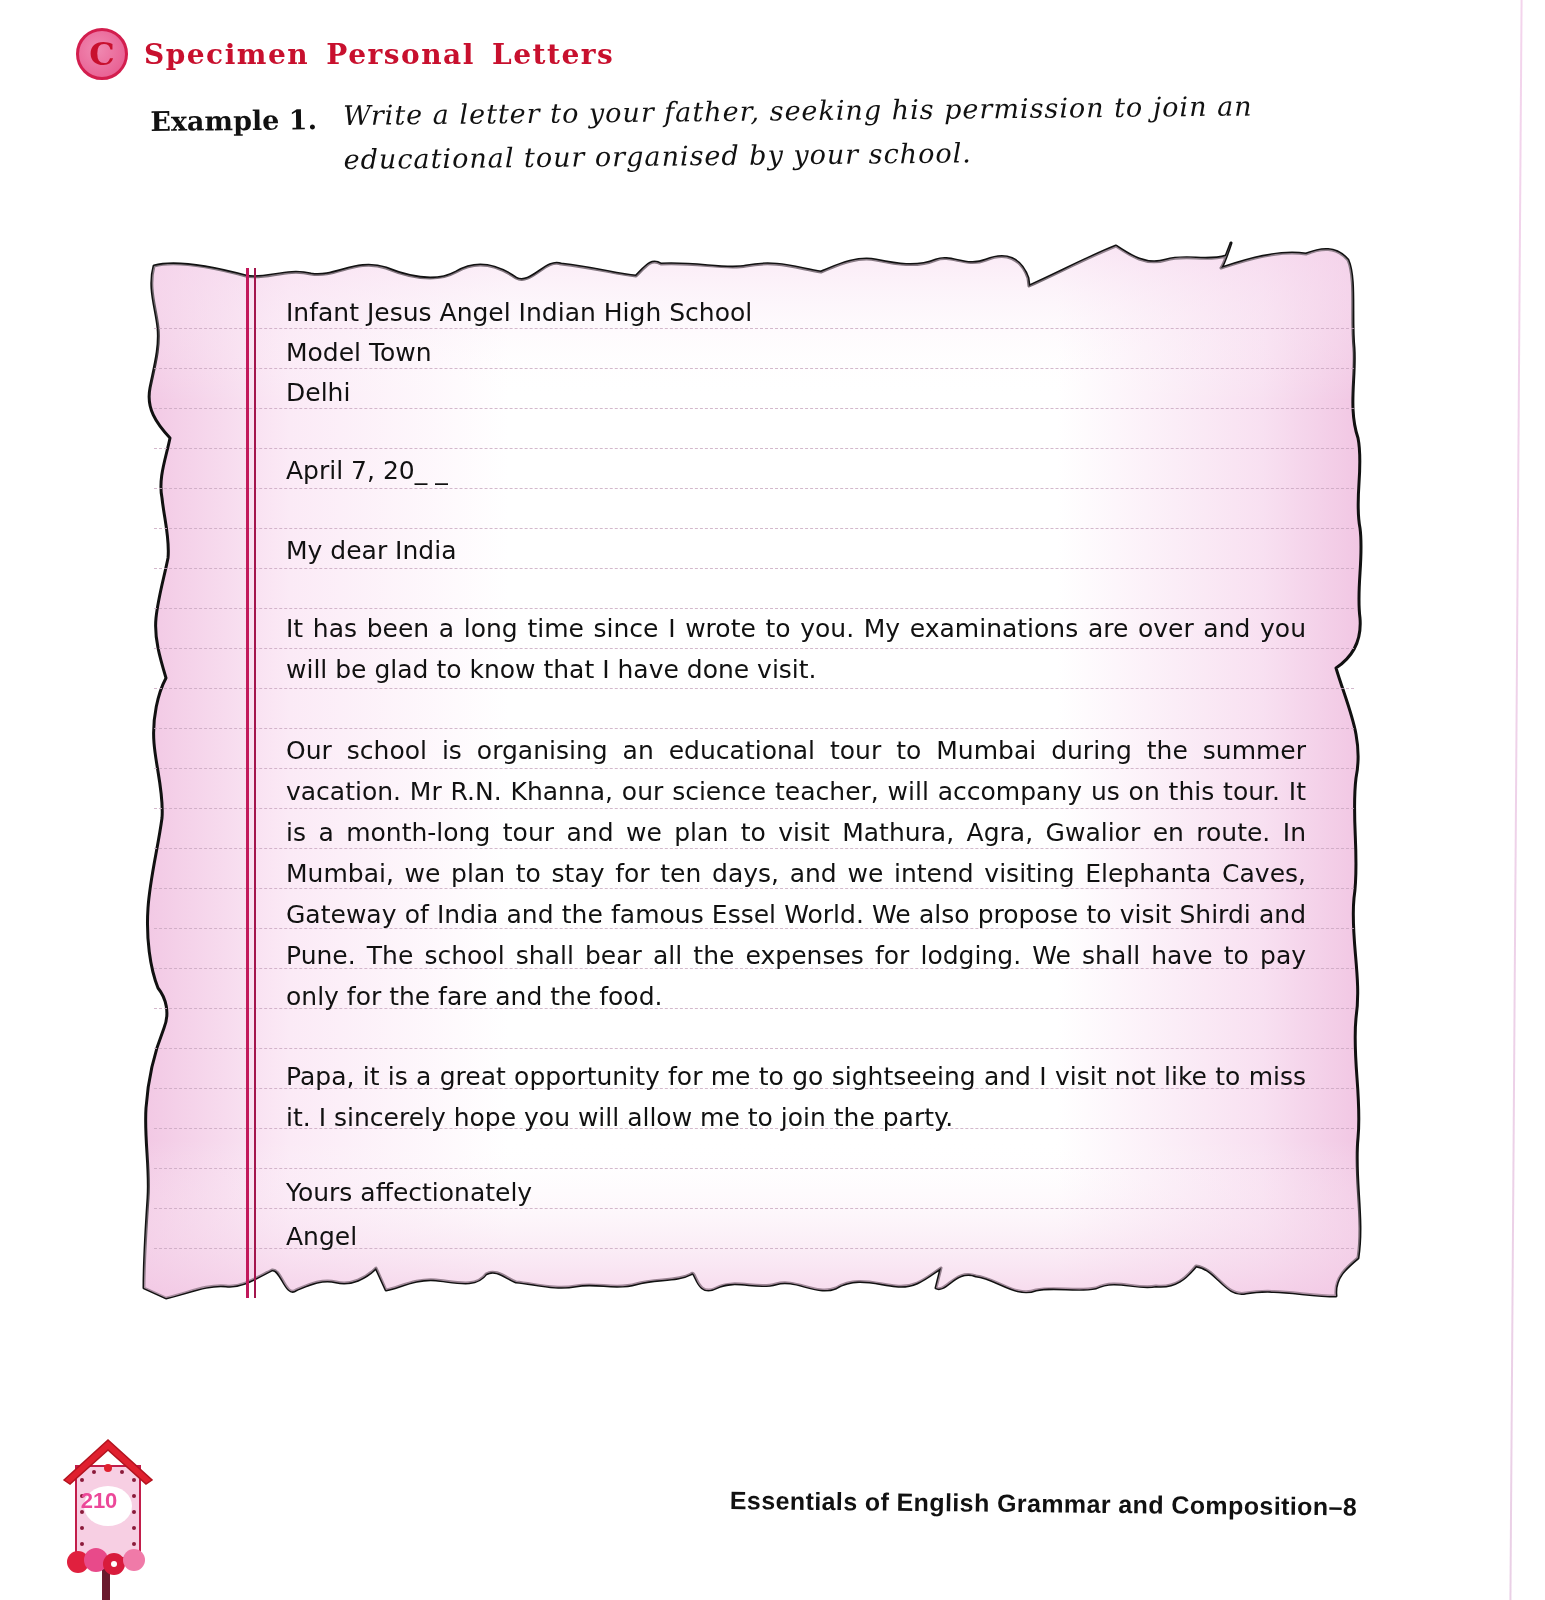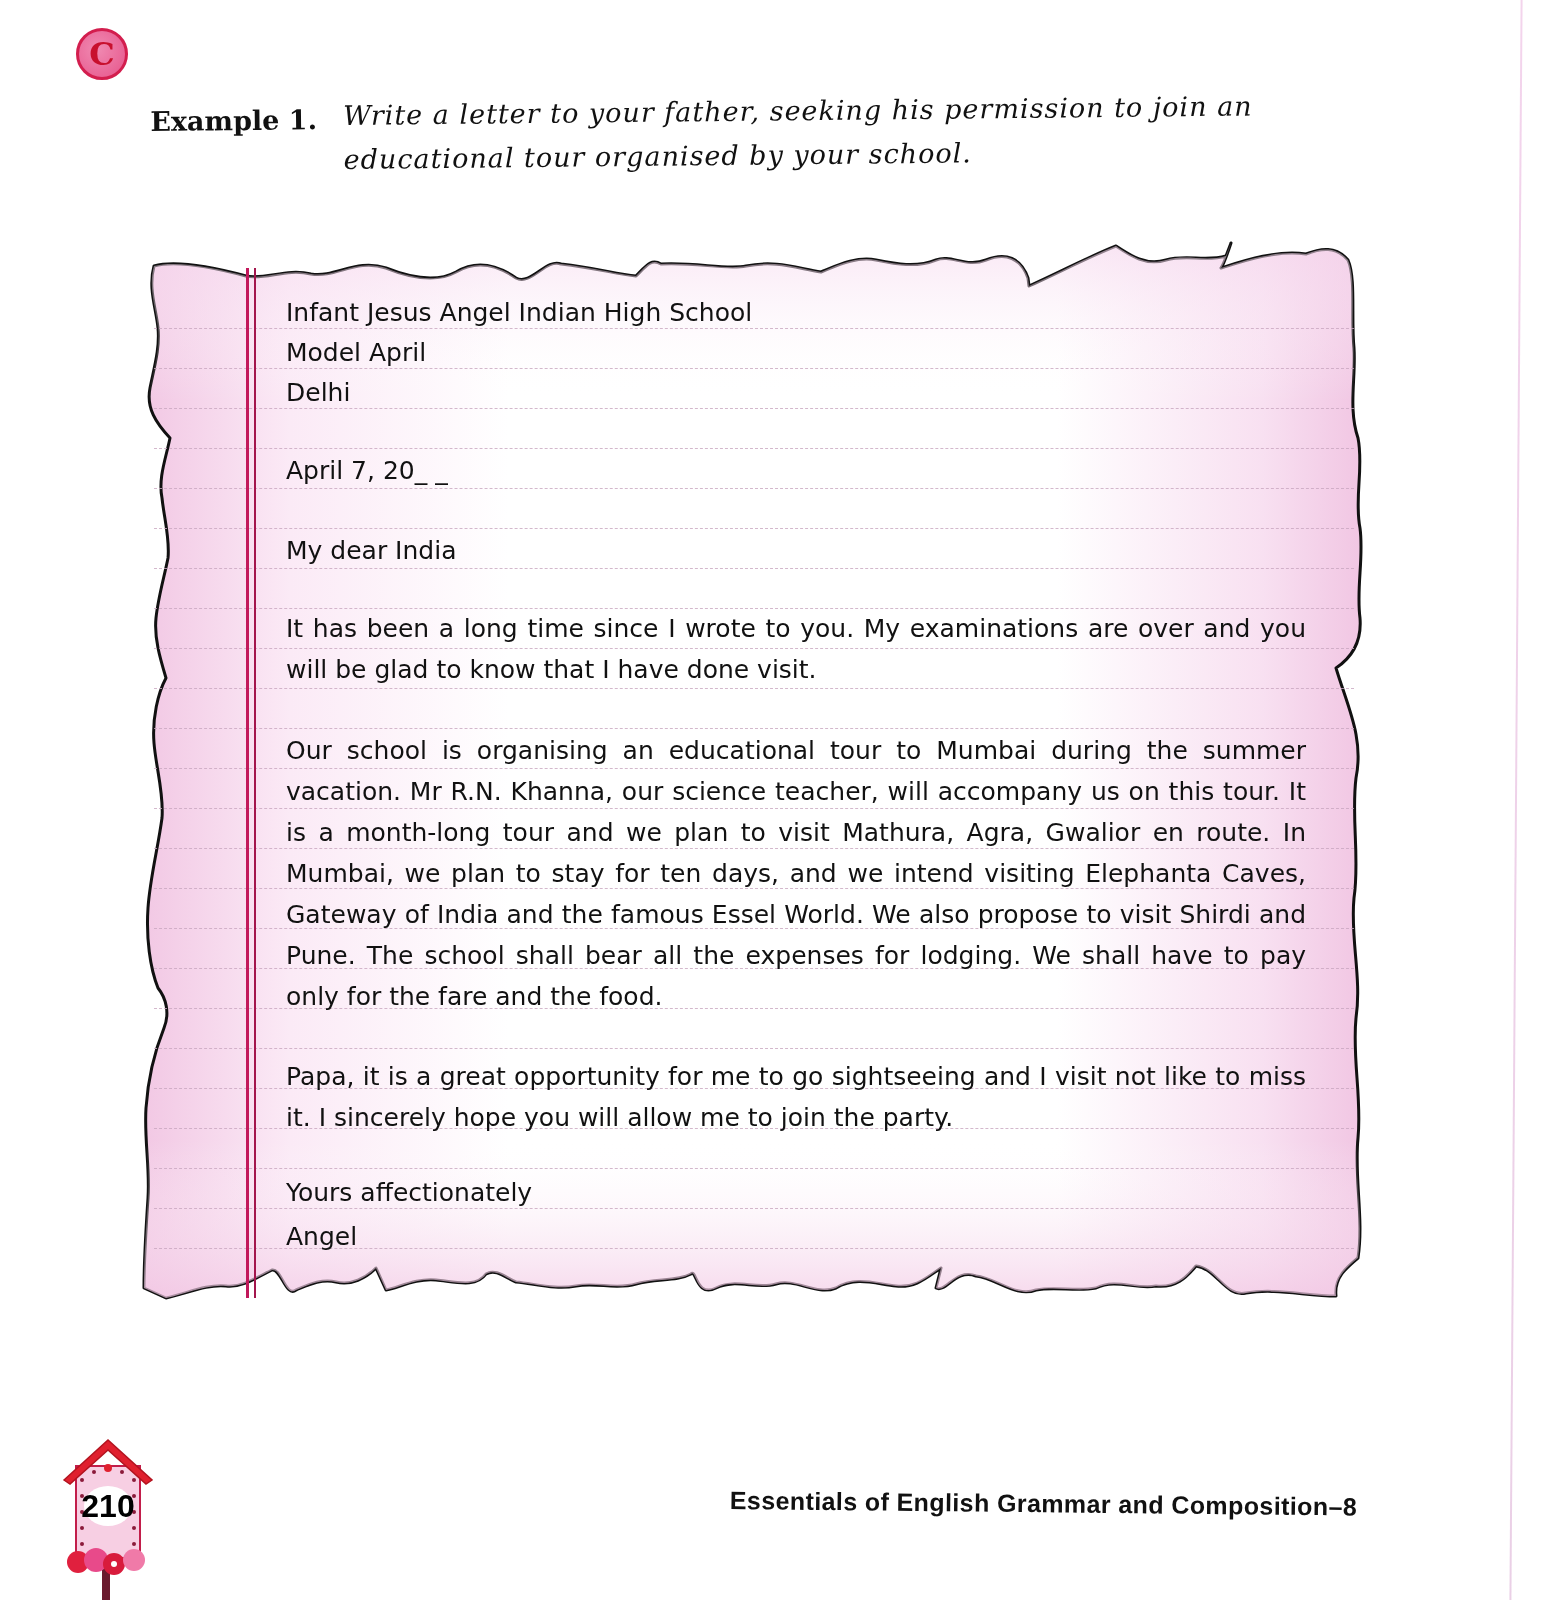--- a/index.html
+++ b/index.html
@@ -144,28 +144,28 @@
     
     .page-number-house {
       position: absolute;
       left: 62px;
       top: 1438px;
       width: 92px;
       height: 162px;
     }
     .page-number {
       position: absolute;
-      left: 18px;
+      left: 9px;
       top: 50px;
       width: 56px;
       text-align: center;
       font-family: "Liberation Sans", sans-serif;
       font-weight: bold;
-      font-size: 32px;
-      color: #000000;
+      font-size: 22px;
+      color: #ec4899;
     }
     .book-title {
       position: absolute;
       left: 730px;
       top: 1486px;
       font-family: "Liberation Sans", sans-serif;
       font-weight: bold;
       font-size: 25px;
       letter-spacing: 0.4px;
       transform: rotate(0.6deg);
@@ -173,20 +173,21 @@
       color: #111;
     }
   </style>
 </head>
 <body>
 
 <div class="page-edge"></div>
 
 <div class="section-heading">
   <div class="section-badge">C</div>
+  <div class="section-title">Specimen Personal Letters</div>
 </div>
 
 <div class="example">
   <div class="example-label">Example 1.</div>
   <div class="example-text">Write a letter to your father, seeking his permission to join an educational tour organised by your school.</div>
 </div>
 
 <div class="letter-wrap">
   <svg class="letter-paper-svg" width="1235" height="1075" viewBox="0 0 1235 1075">
     <defs>
@@ -234,21 +235,21 @@
     <div class="rule" style="top:930px"></div>
     <div class="rule" style="top:970px"></div>
     <div class="rule" style="top:1010px"></div>
   </div>
 
   <div class="margin-line" style="left:110px"></div>
   <div class="margin-line" style="left:118px; width:2px; background:#a3164d"></div>
 
   <div class="letter-body">
     <div class="line" style="top:60px">Infant Jesus Angel Indian High School</div>
-    <div class="line" style="top:100px">Model April</div>
+    <div class="line" style="top:100px">Model Town</div>
     <div class="line" style="top:140px">Delhi</div>
     <div class="line" style="top:218px">April 7, 20_ _</div>
     <div class="line" style="top:298px">My dear India</div>
     <div class="para" style="top:370px">It has been a long time since I wrote to you. My examinations are over and you will be glad to know that I have done visit.</div>
     <div class="para" style="top:492px">Our school is organising an educational tour to Mumbai during the summer vacation. Mr R.N. Khanna, our science teacher, will accompany us on this tour. It is a month-long tour and we plan to visit Mathura, Agra, Gwalior en route. In Mumbai, we plan to stay for ten days, and we intend visiting Elephanta Caves, Gateway of India and the famous Essel World. We also propose to visit Shirdi and Pune. The school shall bear all the expenses for lodging. We shall have to pay only for the fare and the food.</div>
     <div class="para" style="top:818px">Papa, it is a great opportunity for me to go sightseeing and I visit not like to miss it. I sincerely hope you will allow me to join the party.</div>
     <div class="line" style="top:940px">Yours affectionately</div>
     <div class="line" style="top:984px">Angel</div>
   </div>
 </div>

